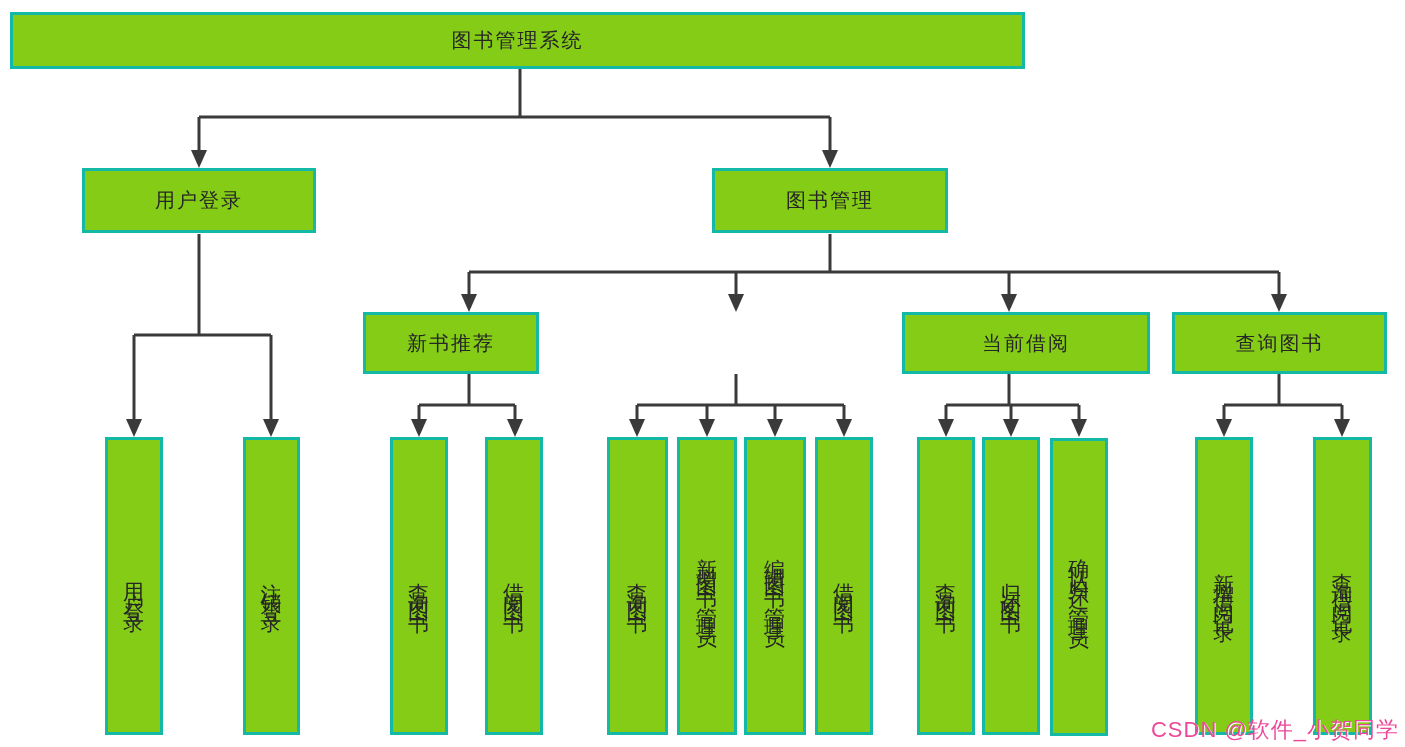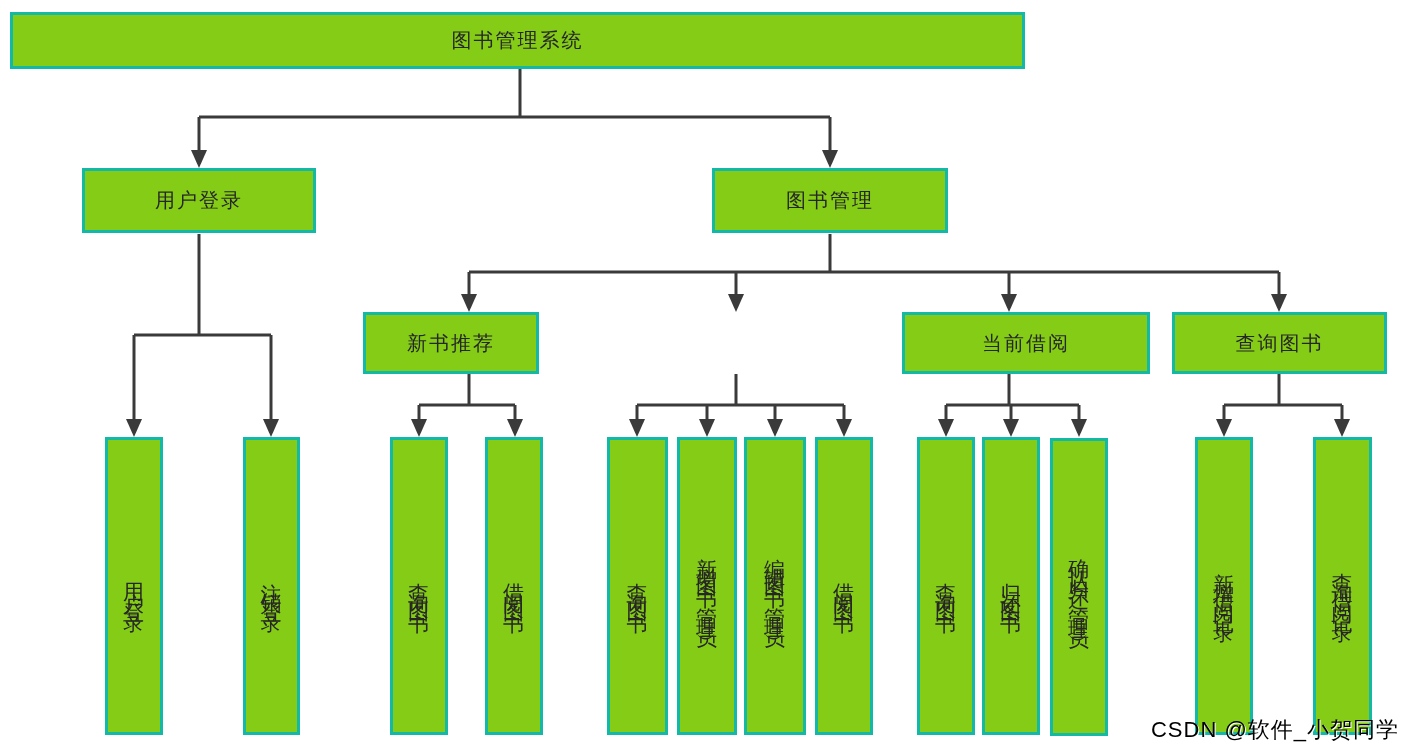--- a/index.html
+++ b/index.html
@@ -46,21 +46,21 @@
     letter-spacing: 10px;
     color: #262626;
   }
   #watermark {
     position: absolute;
     right: 6px;
     bottom: 2px;
     z-index: 2;
     font-size: 22px;
     letter-spacing: 1px;
-    color: #000000;
+    color: #ec4899;
     text-shadow: 1px 1px 0 #ffffff;
     white-space: nowrap;
   }
 </style>
 </head>
 <body>
 
 <div id="stage">
 
   <svg id="connectors" width="1405" height="747" viewBox="0 0 1405 747">

